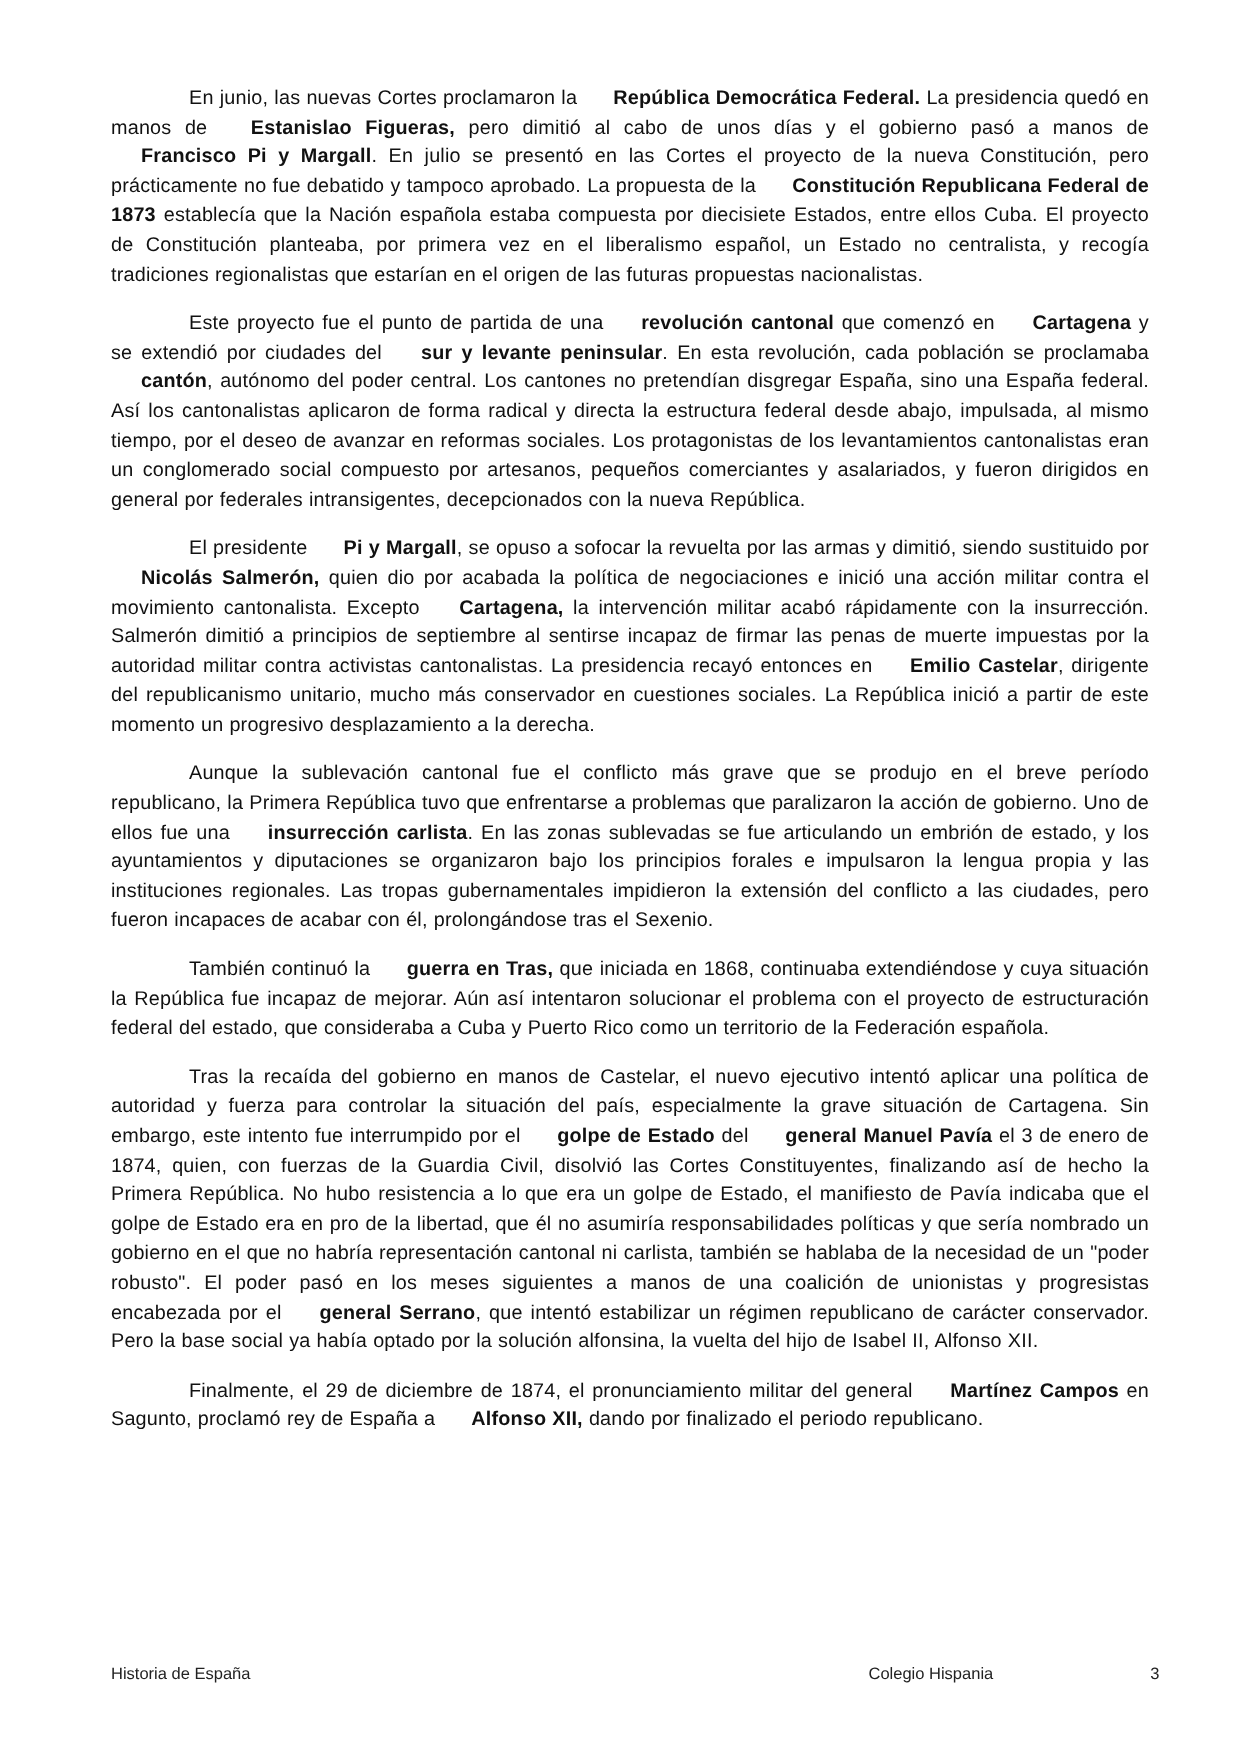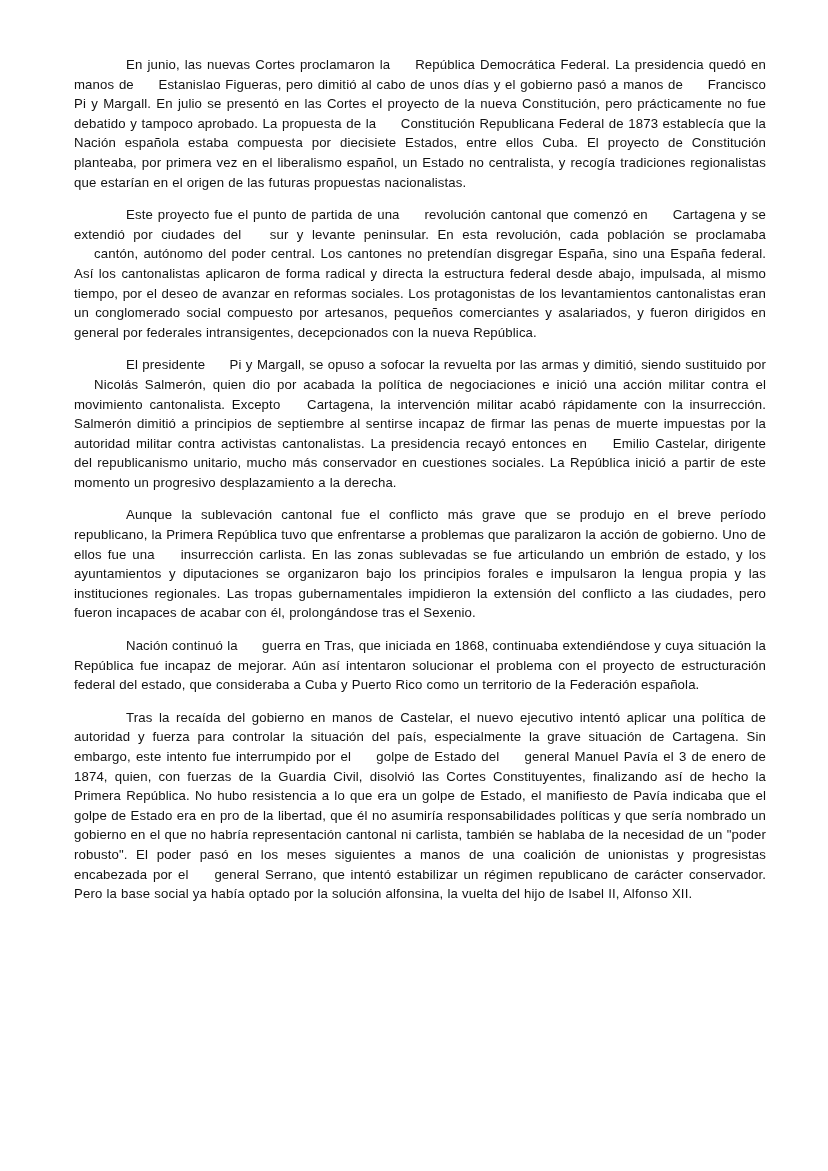--- a/index.html
+++ b/index.html
@@ -43,21 +43,21 @@
     color: #111111;
     letter-spacing: 0.01em;
     word-spacing: 0.02em;
   }
 
   .para:last-child {
     margin-bottom: 0;
   }
 
   .para b {
-    font-weight: normal;
+    font-weight: bold;
     padding-left: 20px;
   }
 
   
   .footer {
     position: absolute;
     left: 74px;
     top: 1108px;
     width: 692px;
     height: 18px;
@@ -94,18 +94,24 @@
 </head>
 <body>
 
 <div class="page">
 
   <div class="content">
     <p class="para"><span>En junio, las nuevas Cortes proclamaron la </span><b>República Democrática Federal.</b><span> La presidencia quedó en manos de </span><b>Estanislao Figueras,</b><span> pero dimitió al cabo de unos días y el gobierno pasó a manos de  </span><b>Francisco Pi y Margall</b><span>. En julio se presentó en las Cortes el proyecto de la nueva Constitución, pero prácticamente no fue debatido y tampoco aprobado. La propuesta de la </span><b>Constitución Republicana Federal de 1873</b><span> establecía que la Nación española estaba compuesta por diecisiete Estados, entre ellos Cuba. El proyecto de Constitución planteaba, por primera vez en el liberalismo español, un Estado no centralista, y recogía tradiciones regionalistas que estarían en el origen de las futuras propuestas nacionalistas.</span></p>
     <p class="para"><span>Este proyecto fue el punto de partida de una </span><b>revolución cantonal</b><span> que comenzó en </span><b>Cartagena</b><span> y se extendió por ciudades del </span><b>sur y levante peninsular</b><span>. En esta revolución, cada población se proclamaba </span><b>cantón</b><span>, autónomo del poder central. Los cantones no pretendían disgregar España, sino una España federal. Así los cantonalistas aplicaron de forma radical y directa la estructura federal desde abajo, impulsada, al mismo tiempo, por el deseo de avanzar en reformas sociales. Los protagonistas de los levantamientos cantonalistas eran un conglomerado social compuesto por artesanos, pequeños comerciantes y asalariados, y fueron dirigidos en general por federales intransigentes, decepcionados con la nueva República.</span></p>
     <p class="para"><span>El presidente </span><b>Pi y Margall</b><span>, se opuso a sofocar la revuelta por las armas y dimitió, siendo sustituido por </span><b>Nicolás Salmerón,</b><span> quien dio por acabada la política de negociaciones e inició una acción militar contra el movimiento cantonalista. Excepto </span><b>Cartagena,</b><span> la intervención militar acabó rápidamente con la insurrección. Salmerón dimitió a principios de septiembre al sentirse incapaz de firmar las penas de muerte impuestas por la autoridad militar contra activistas cantonalistas. La presidencia recayó entonces en </span><b>Emilio Castelar</b><span>, dirigente del republicanismo unitario, mucho más conservador en cuestiones sociales. La República inició a partir de este momento un progresivo desplazamiento a la derecha.</span></p>
     <p class="para"><span>Aunque la sublevación cantonal fue el conflicto más grave que se produjo en el breve período republicano, la Primera República tuvo que enfrentarse a problemas que paralizaron la acción de gobierno. Uno de ellos fue una </span><b>insurrección carlista</b><span>. En las zonas sublevadas se fue articulando un embrión de estado, y los ayuntamientos y diputaciones se organizaron bajo los principios forales e impulsaron la lengua propia y las instituciones regionales. Las tropas gubernamentales impidieron la extensión del conflicto a las ciudades, pero fueron incapaces de acabar con él, prolongándose tras el Sexenio.</span></p>
-    <p class="para"><span>Nación continuó la </span><b>guerra en Tras,</b><span> que iniciada en 1868, continuaba extendiéndose y cuya situación la República fue incapaz de mejorar. Aún así intentaron solucionar el problema con el proyecto de estructuración federal del estado, que consideraba a Cuba y Puerto Rico como un territorio de la Federación española.</span></p>
+    <p class="para"><span>También continuó la </span><b>guerra en Tras,</b><span> que iniciada en 1868, continuaba extendiéndose y cuya situación la República fue incapaz de mejorar. Aún así intentaron solucionar el problema con el proyecto de estructuración federal del estado, que consideraba a Cuba y Puerto Rico como un territorio de la Federación española.</span></p>
     <p class="para"><span>Tras la recaída del gobierno en manos de Castelar, el nuevo ejecutivo intentó aplicar una política de autoridad y fuerza para controlar la situación del país, especialmente la grave situación de Cartagena. Sin embargo, este intento fue interrumpido por el </span><b>golpe de Estado</b><span> del </span><b>general Manuel Pavía</b><span> el 3 de enero de 1874, quien, con fuerzas de la Guardia Civil, disolvió las Cortes Constituyentes, finalizando así de hecho la Primera República. No hubo resistencia a lo que era un golpe de Estado, el manifiesto de Pavía indicaba que el golpe de Estado era en pro de la libertad, que él no asumiría responsabilidades políticas y que sería nombrado un gobierno en el que no habría representación cantonal ni carlista, también se hablaba de la necesidad de un "poder robusto". El poder pasó en los meses siguientes a manos de una coalición de unionistas y progresistas encabezada por el </span><b>general Serrano</b><span>, que intentó estabilizar un régimen republicano de carácter conservador. Pero la base social ya había optado por la solución alfonsina, la vuelta del hijo de Isabel II, Alfonso XII.</span></p>
+    <p class="para"><span>Finalmente, el 29 de diciembre de 1874, el pronunciamiento militar del general </span><b>Martínez Campos</b><span> en Sagunto, proclamó rey de España a </span><b>Alfonso XII,</b><span> dando por finalizado el periodo republicano.</span></p>
   </div>
 
+  <div class="footer">
+    <span class="footer-left">Historia de España</span>
+    <span class="footer-center">Colegio Hispania</span>
+    <span class="footer-page">3</span>
+  </div>
 
 </div>
 
 </body></html>

